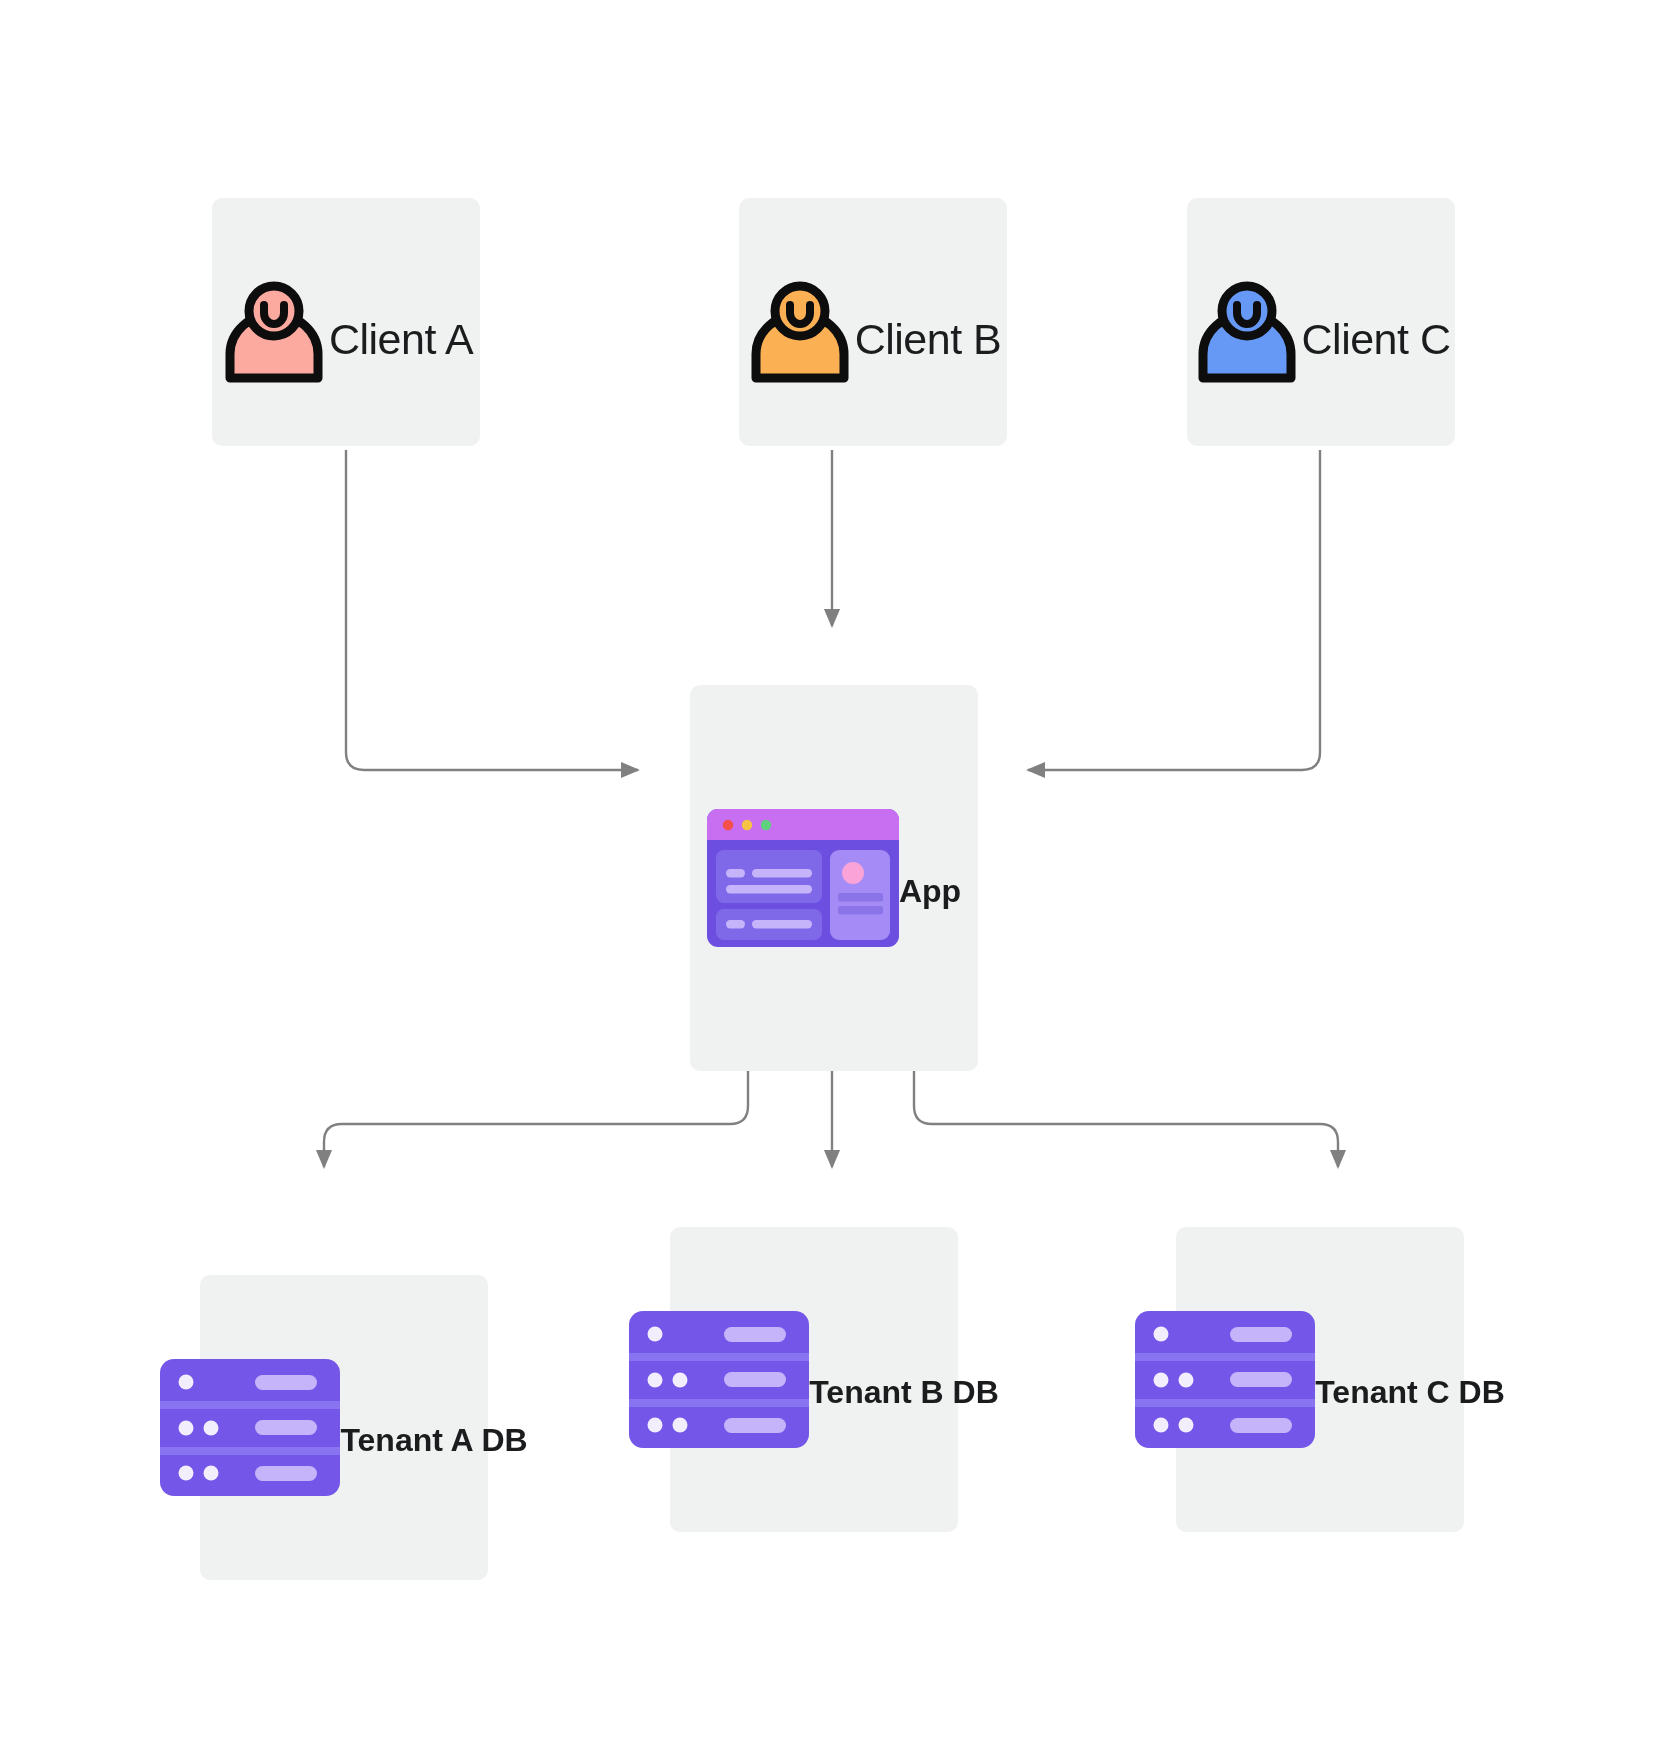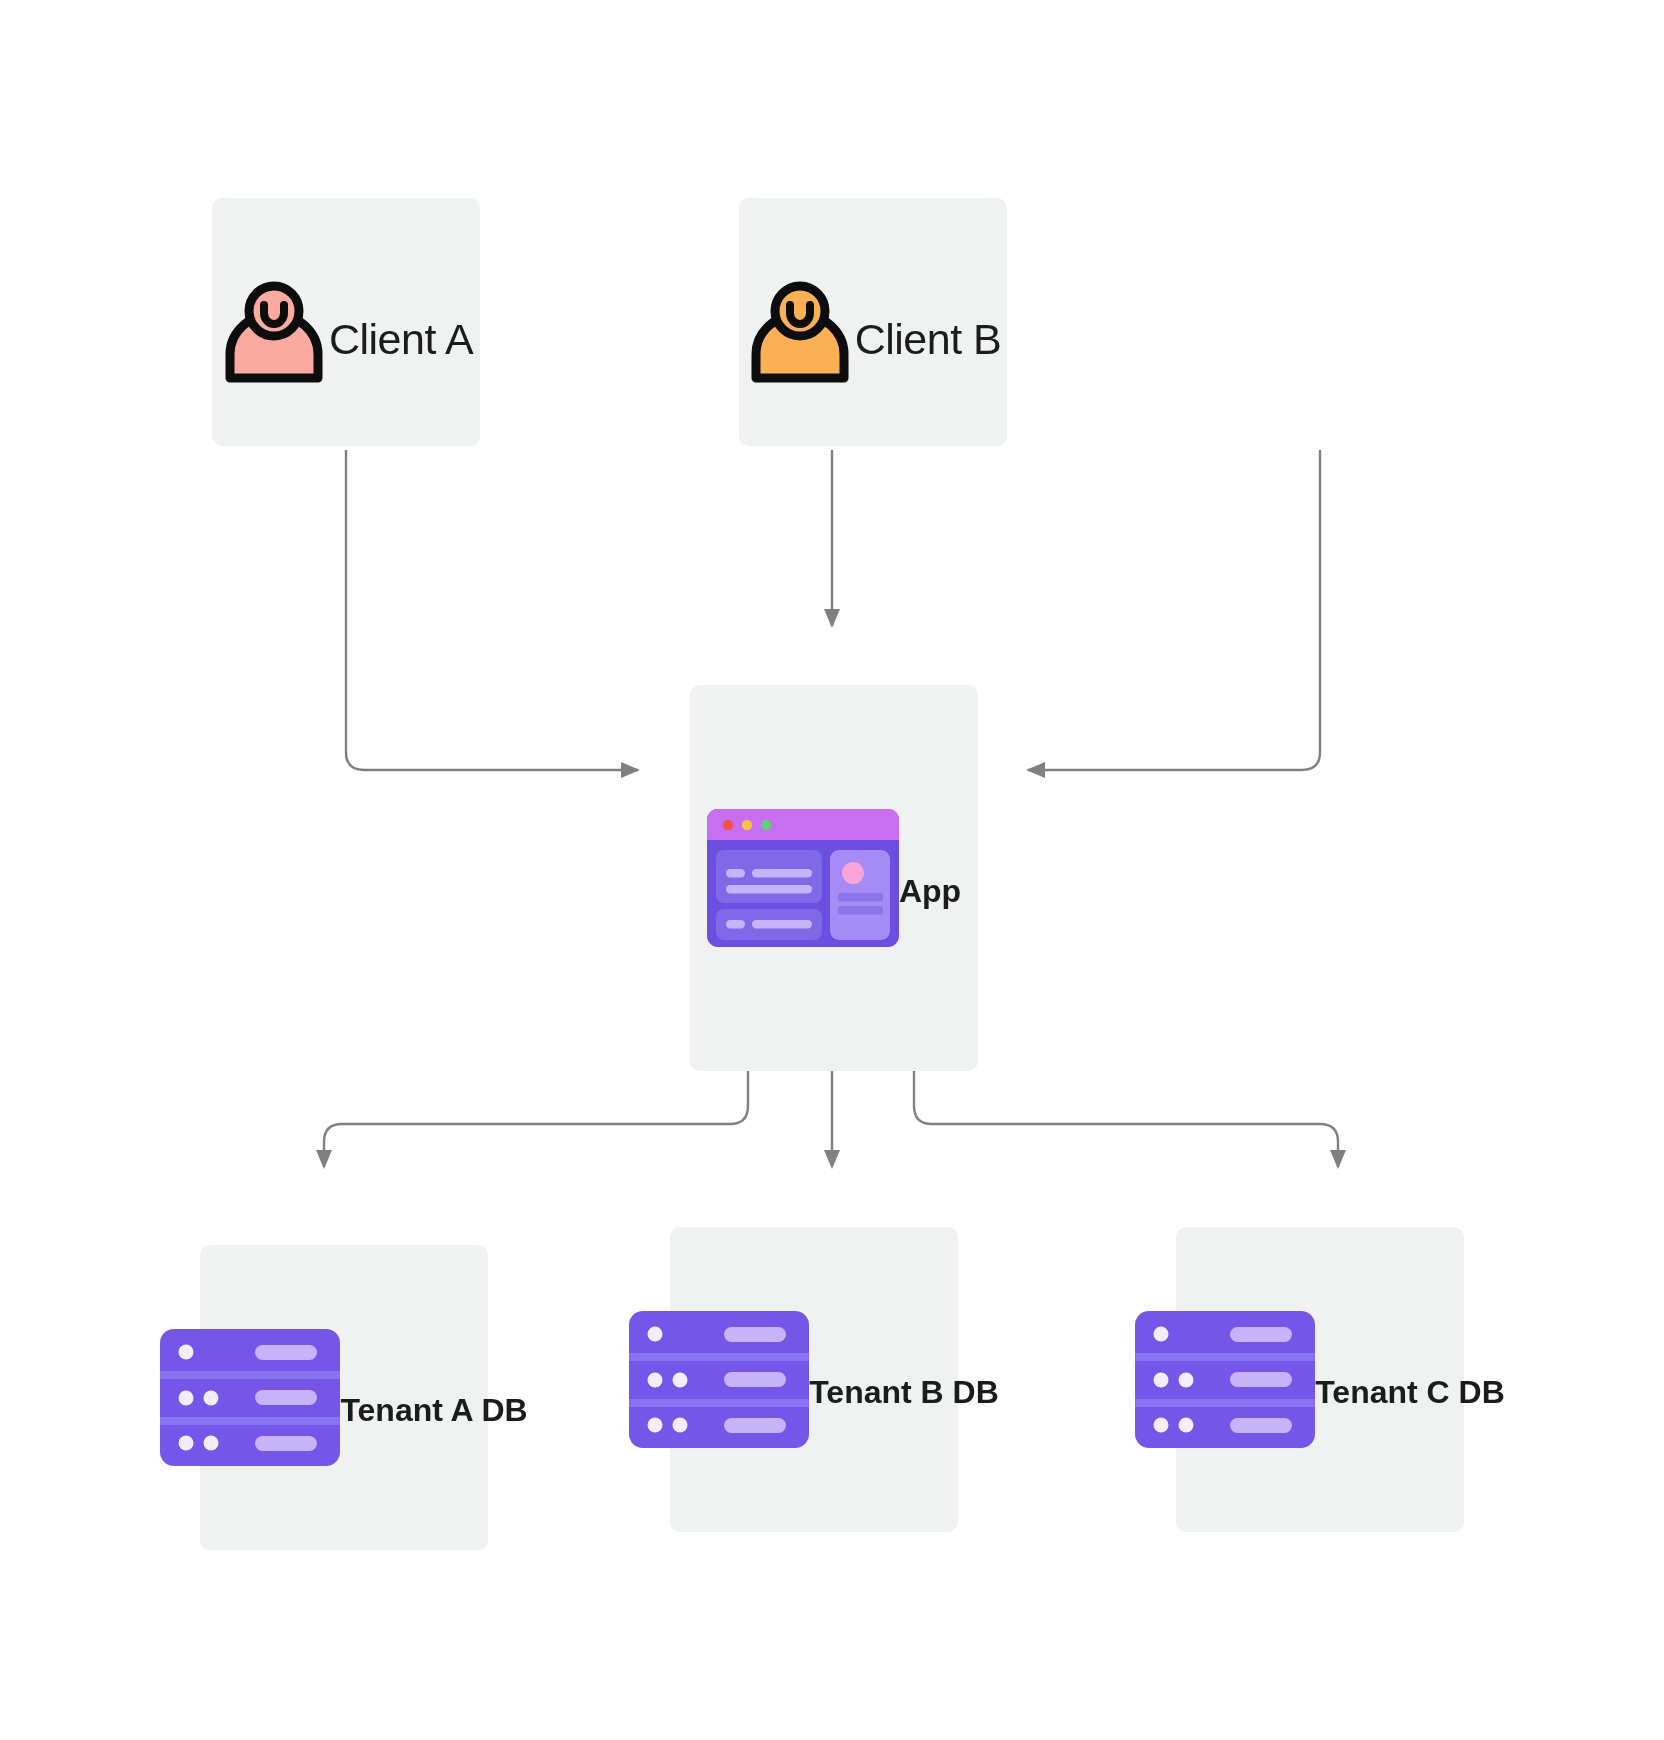--- a/index.html
+++ b/index.html
@@ -150,20 +150,30 @@
     <div class="client-icon-wrap">
       <svg class="icon" width="104" height="100" viewBox="0 0 104 100">
         <path d="M 8,96 L 8,72 A 44,40 0 0 1 96,72 L 96,96 Z" fill="#fbb054" stroke="#0d0d0d" stroke-width="9" stroke-linejoin="round"></path>
         <circle cx="52" cy="29" r="25" fill="#fbb054" stroke="#0d0d0d" stroke-width="9"></circle>
         <path d="M 42,23 L 42,31 A 10,11 0 0 0 62,31 L 62,23" fill="none" stroke="#0d0d0d" stroke-width="8" stroke-linecap="round"></path>
       </svg>
     </div>
     <div class="node-label">Client B</div>
   </div>
 
+  <div class="node client-node" style="left:1187px; top:198px;">
+    <div class="client-icon-wrap">
+      <svg class="icon" width="104" height="100" viewBox="0 0 104 100">
+        <path d="M 8,96 L 8,72 A 44,40 0 0 1 96,72 L 96,96 Z" fill="#6699f5" stroke="#0d0d0d" stroke-width="9" stroke-linejoin="round"></path>
+        <circle cx="52" cy="29" r="25" fill="#6699f5" stroke="#0d0d0d" stroke-width="9"></circle>
+        <path d="M 42,23 L 42,31 A 10,11 0 0 0 62,31 L 62,23" fill="none" stroke="#0d0d0d" stroke-width="8" stroke-linecap="round"></path>
+      </svg>
+    </div>
+    <div class="node-label">Client C</div>
+  </div>
 
   <div class="node app-node" style="left:690px; top:685px;">
     <div class="app-icon-wrap">
       <svg class="icon" width="192" height="138" viewBox="0 0 192 138">
 
         <rect x="0" y="0" width="192" height="138" rx="11" fill="#6c4fe0"></rect>
 
         <path d="M 0,11 A 11,11 0 0 1 11,0 L 181,0 A 11,11 0 0 1 192,11 L 192,31 L 0,31 Z" fill="#c86ef0"></path>
 
         <circle cx="21" cy="16" r="5.2" fill="#f4504a"></circle>
@@ -181,21 +191,21 @@
 
         <rect x="123" y="41" width="60" height="90" rx="9" fill="#a48bf5"></rect>
         <circle cx="146" cy="64" r="11" fill="#f9a3d8"></circle>
         <rect x="131" y="84" width="45" height="8.5" rx="2.5" fill="#8a74e8"></rect>
         <rect x="131" y="97" width="45" height="8.5" rx="2.5" fill="#8a74e8"></rect>
       </svg>
     </div>
     <div class="node-label">App</div>
   </div>
 
-  <div class="node db-node" style="left:200px; top:1245px;">
+  <div class="node db-node" style="left:200px; top:1275px;">
     <div class="db-icon-wrap">
       <svg class="icon" width="180" height="137" viewBox="0 0 180 137">
         <rect x="0" y="0" width="180" height="137" rx="14" fill="#7456e8"></rect>
 
         <rect x="0" y="42" width="180" height="8" fill="#8874f0"></rect>
         <rect x="0" y="88" width="180" height="8" fill="#8874f0"></rect>
 
         <circle cx="26" cy="23" r="7.5" fill="#f3eefe"></circle>
         <rect x="95" y="16" width="62" height="15" rx="7.5" fill="#c5b4fa"></rect>
 

